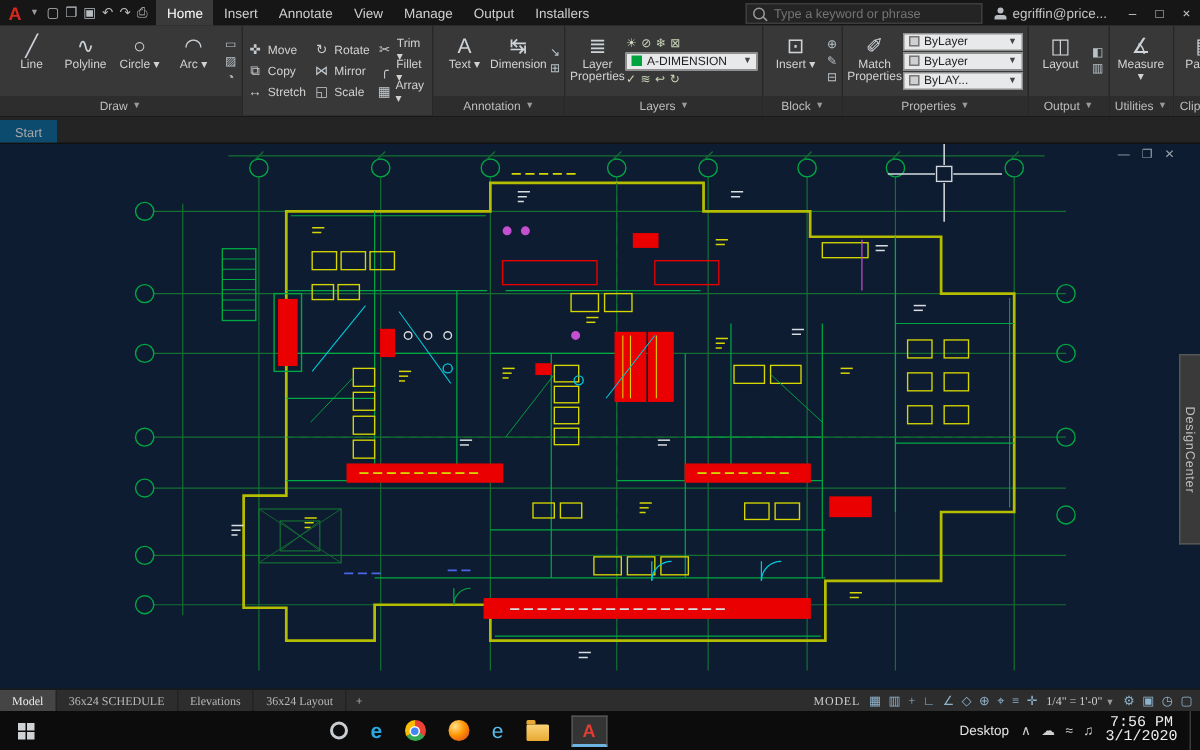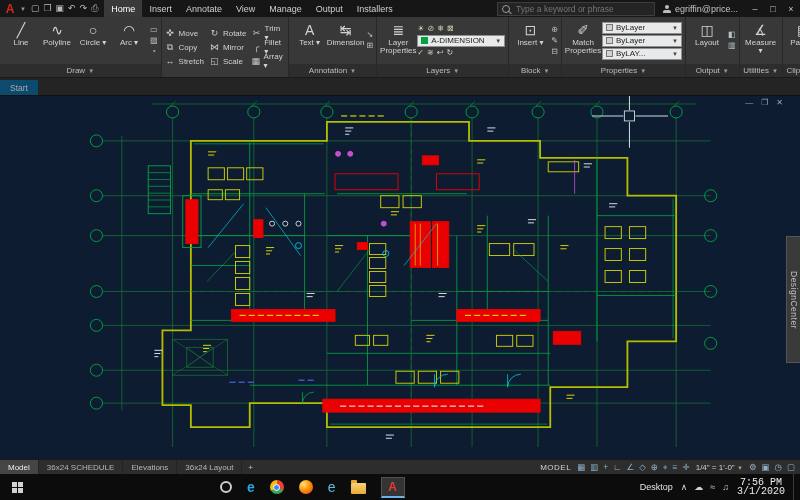--- a/index.html
+++ b/index.html
@@ -58,21 +58,21 @@
 
   
   .drawing{flex:1;position:relative;background:#0d1c31;overflow:hidden;}
   .drawing svg{position:absolute;inset:0;width:100%;height:100%;}
   .vpctrl{position:absolute;top:3px;right:17px;display:flex;gap:8px;z-index:3;}
   .vpctrl span{color:#9aa4ae;font-size:8px;line-height:8px;}
   .dctab{position:absolute;right:0;top:140px;width:13px;height:125px;background:#3a3a3a;border:1px solid #555;border-right:0;display:flex;align-items:center;justify-content:center;z-index:3;}
   .dctab span{writing-mode:vertical-rl;font-size:8.5px;color:#c0c0c0;letter-spacing:.5px;}
 
   
-  .bottombar{height:14px;background:#2d2d2d;display:flex;align-items:center;font-size:8px;color:#b8b8b8;flex:0 0 auto;border-top:1px solid #1a1a1a;}
+  .bottombar{height:14px;background:#2d2d2d;display:flex;align-items:center;font-size:8px;color:#b8b8b8;flex:0 0 auto;border-top:1px solid #1a1a1a;font-family:Liberation Serif, serif;}
   .ltabs{display:flex;height:14px;}
   .ltab{padding:0 8px;display:flex;align-items:center;border-right:1px solid #232323;white-space:nowrap;}
   .ltab.active{background:#454545;color:#ececec;}
   .plus{padding:0 6px;color:#c8c8c8;}
   .statusright{margin-left:auto;display:flex;align-items:center;gap:6px;padding-right:5px;}
   .mlabel{color:#cfcfcf;letter-spacing:.5px;}
   .gset{display:flex;gap:5px;}
   .gset span{color:#8fb2cc;font-size:8.5px;line-height:9px;}
   .scale{color:#cfcfcf;white-space:nowrap;}
   .scale .pd{font-size:6px;color:#9a9a9a;}

